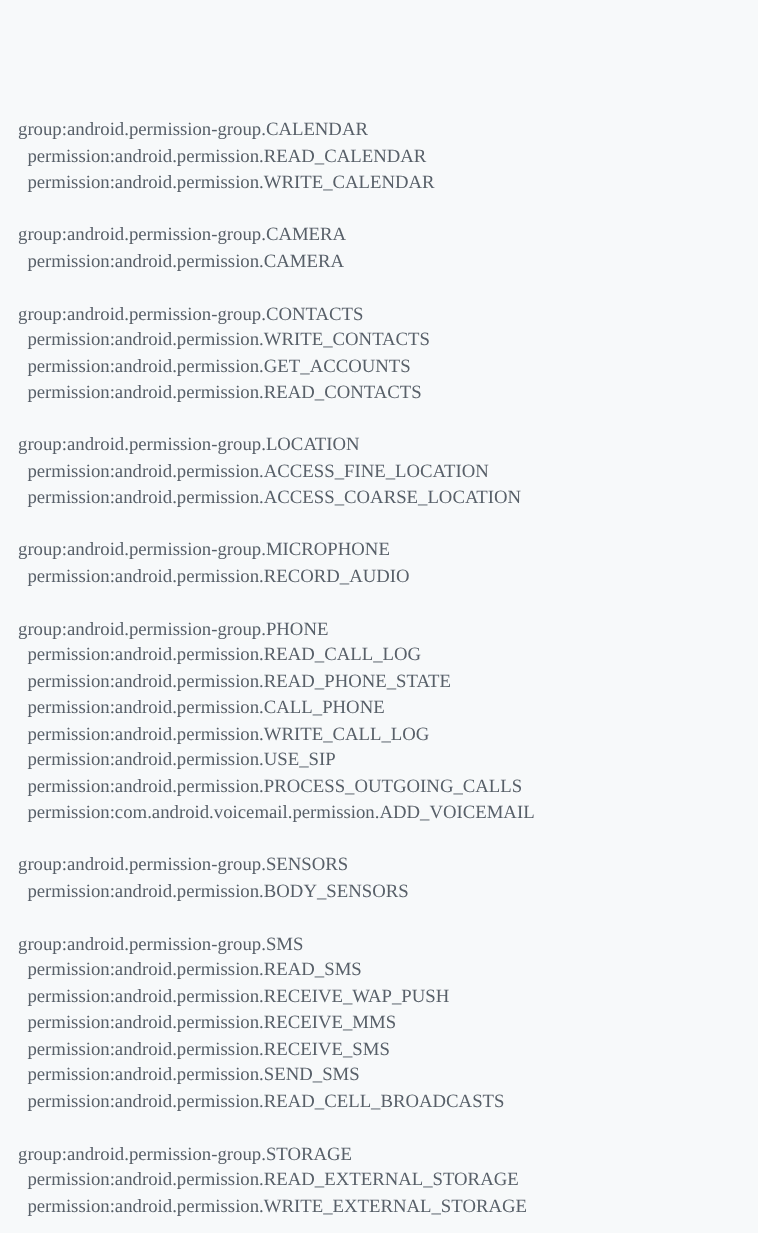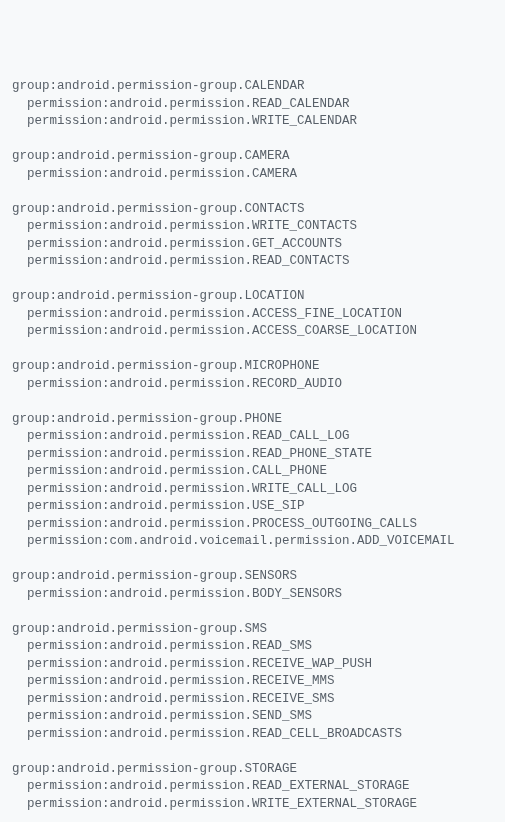--- a/index.html
+++ b/index.html
@@ -9,20 +9,21 @@
     font-family: "SFMono-Regular", Consolas, "Liberation Mono", Menlo, Courier, monospace;
     font-size: 12.5px;
     line-height: 1.4;
     color: #586069;
     white-space: pre;
     width: 505px;
     box-sizing: border-box;
   }
   .line {
     white-space: pre;
+    font-family: Liberation Serif, serif;
   }
   .blank {
     height: 1.4em;
   }
 </style>
 </head>
 <body>
 
 
 

